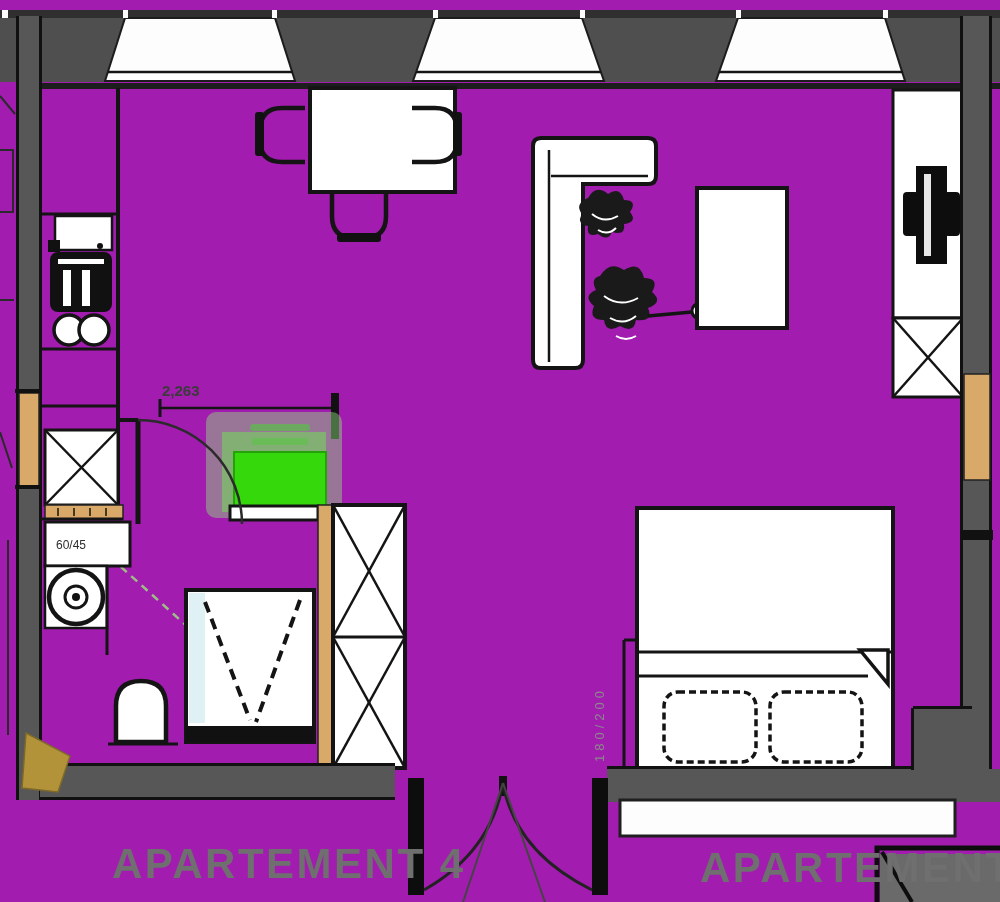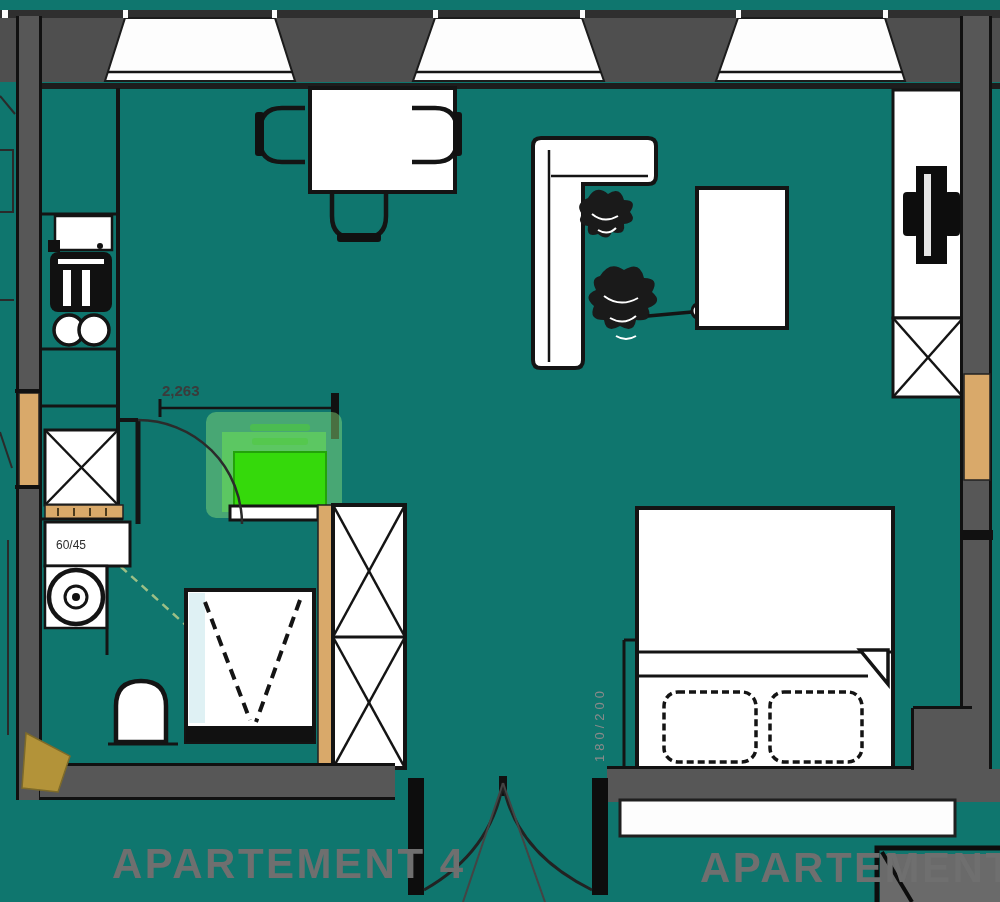--- a/index.html
+++ b/index.html
@@ -1,16 +1,16 @@
 <!DOCTYPE html>
 <html><head>
 <meta charset="utf-8">
 <style>
   html,body{margin:0;padding:0;background:#ffffff;overflow:hidden;}
-  .stage{position:relative;width:1000px;height:902px;background:#0f766e;
+  .stage{position:relative;width:1000px;height:902px;background:#a21caf;
          font-family:"Liberation Sans", sans-serif;}
   svg{display:block;}
   .wallgray{fill:#575757;}
   .walldark{fill:#1d1d1d;}
   .wood{fill:#d9a96a;stroke:#222222;stroke-width:1.5;}
   .ln{stroke:#141414;fill:none;}
   .furn{fill:#ffffff;stroke:#141414;}
   .apt-label{font-size:42px;font-weight:600;letter-spacing:2.5px;fill:#6f6f6f;}
   .dim-label{font-size:15px;font-weight:700;fill:#3b3b3b;}
   .small-label{font-size:12px;fill:#2e2e2e;}

